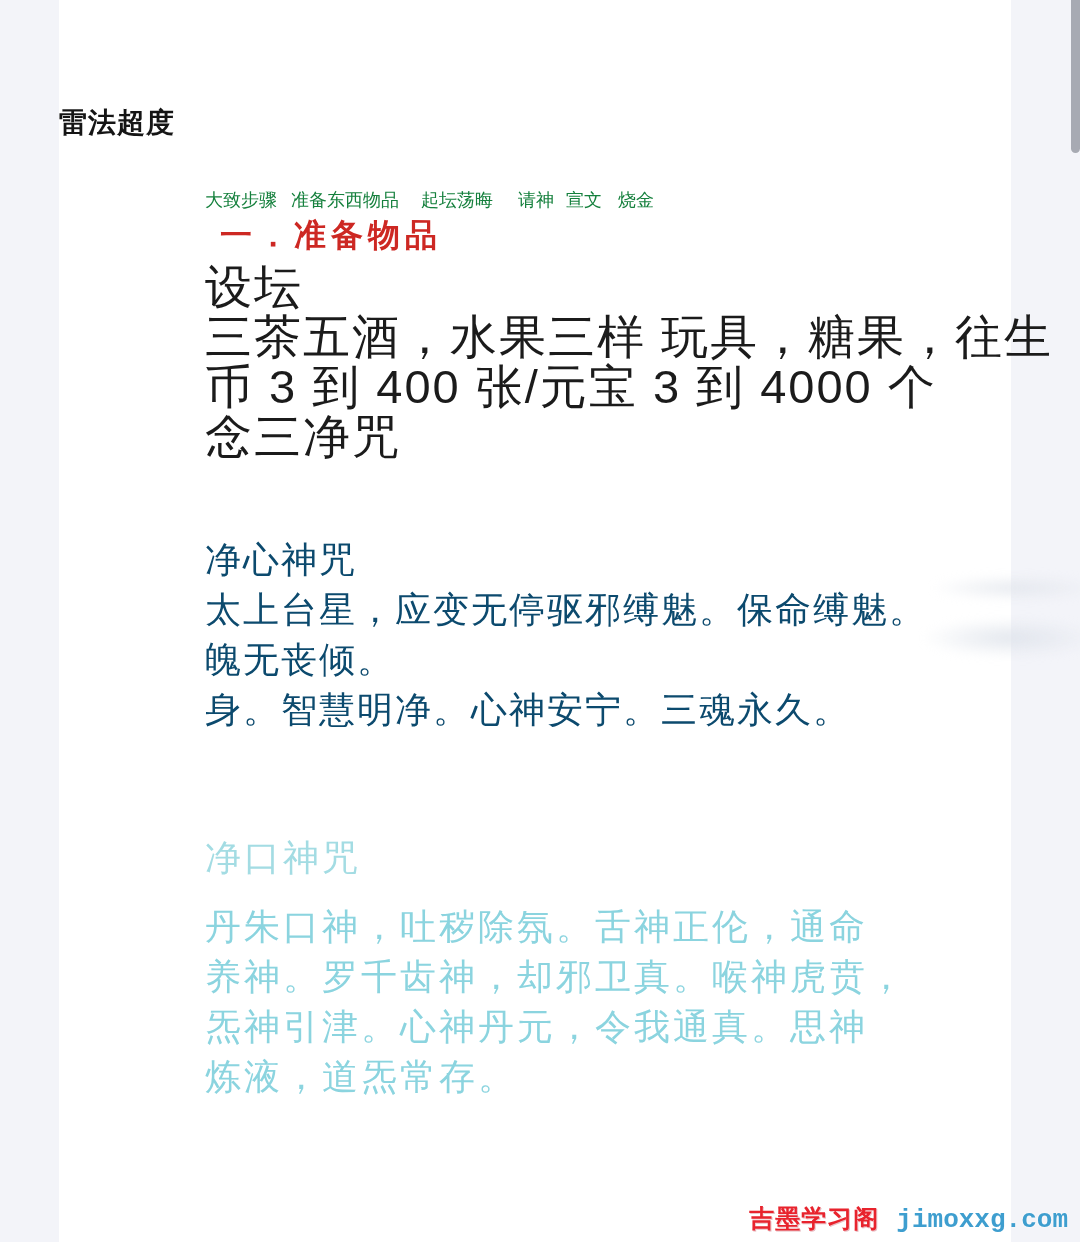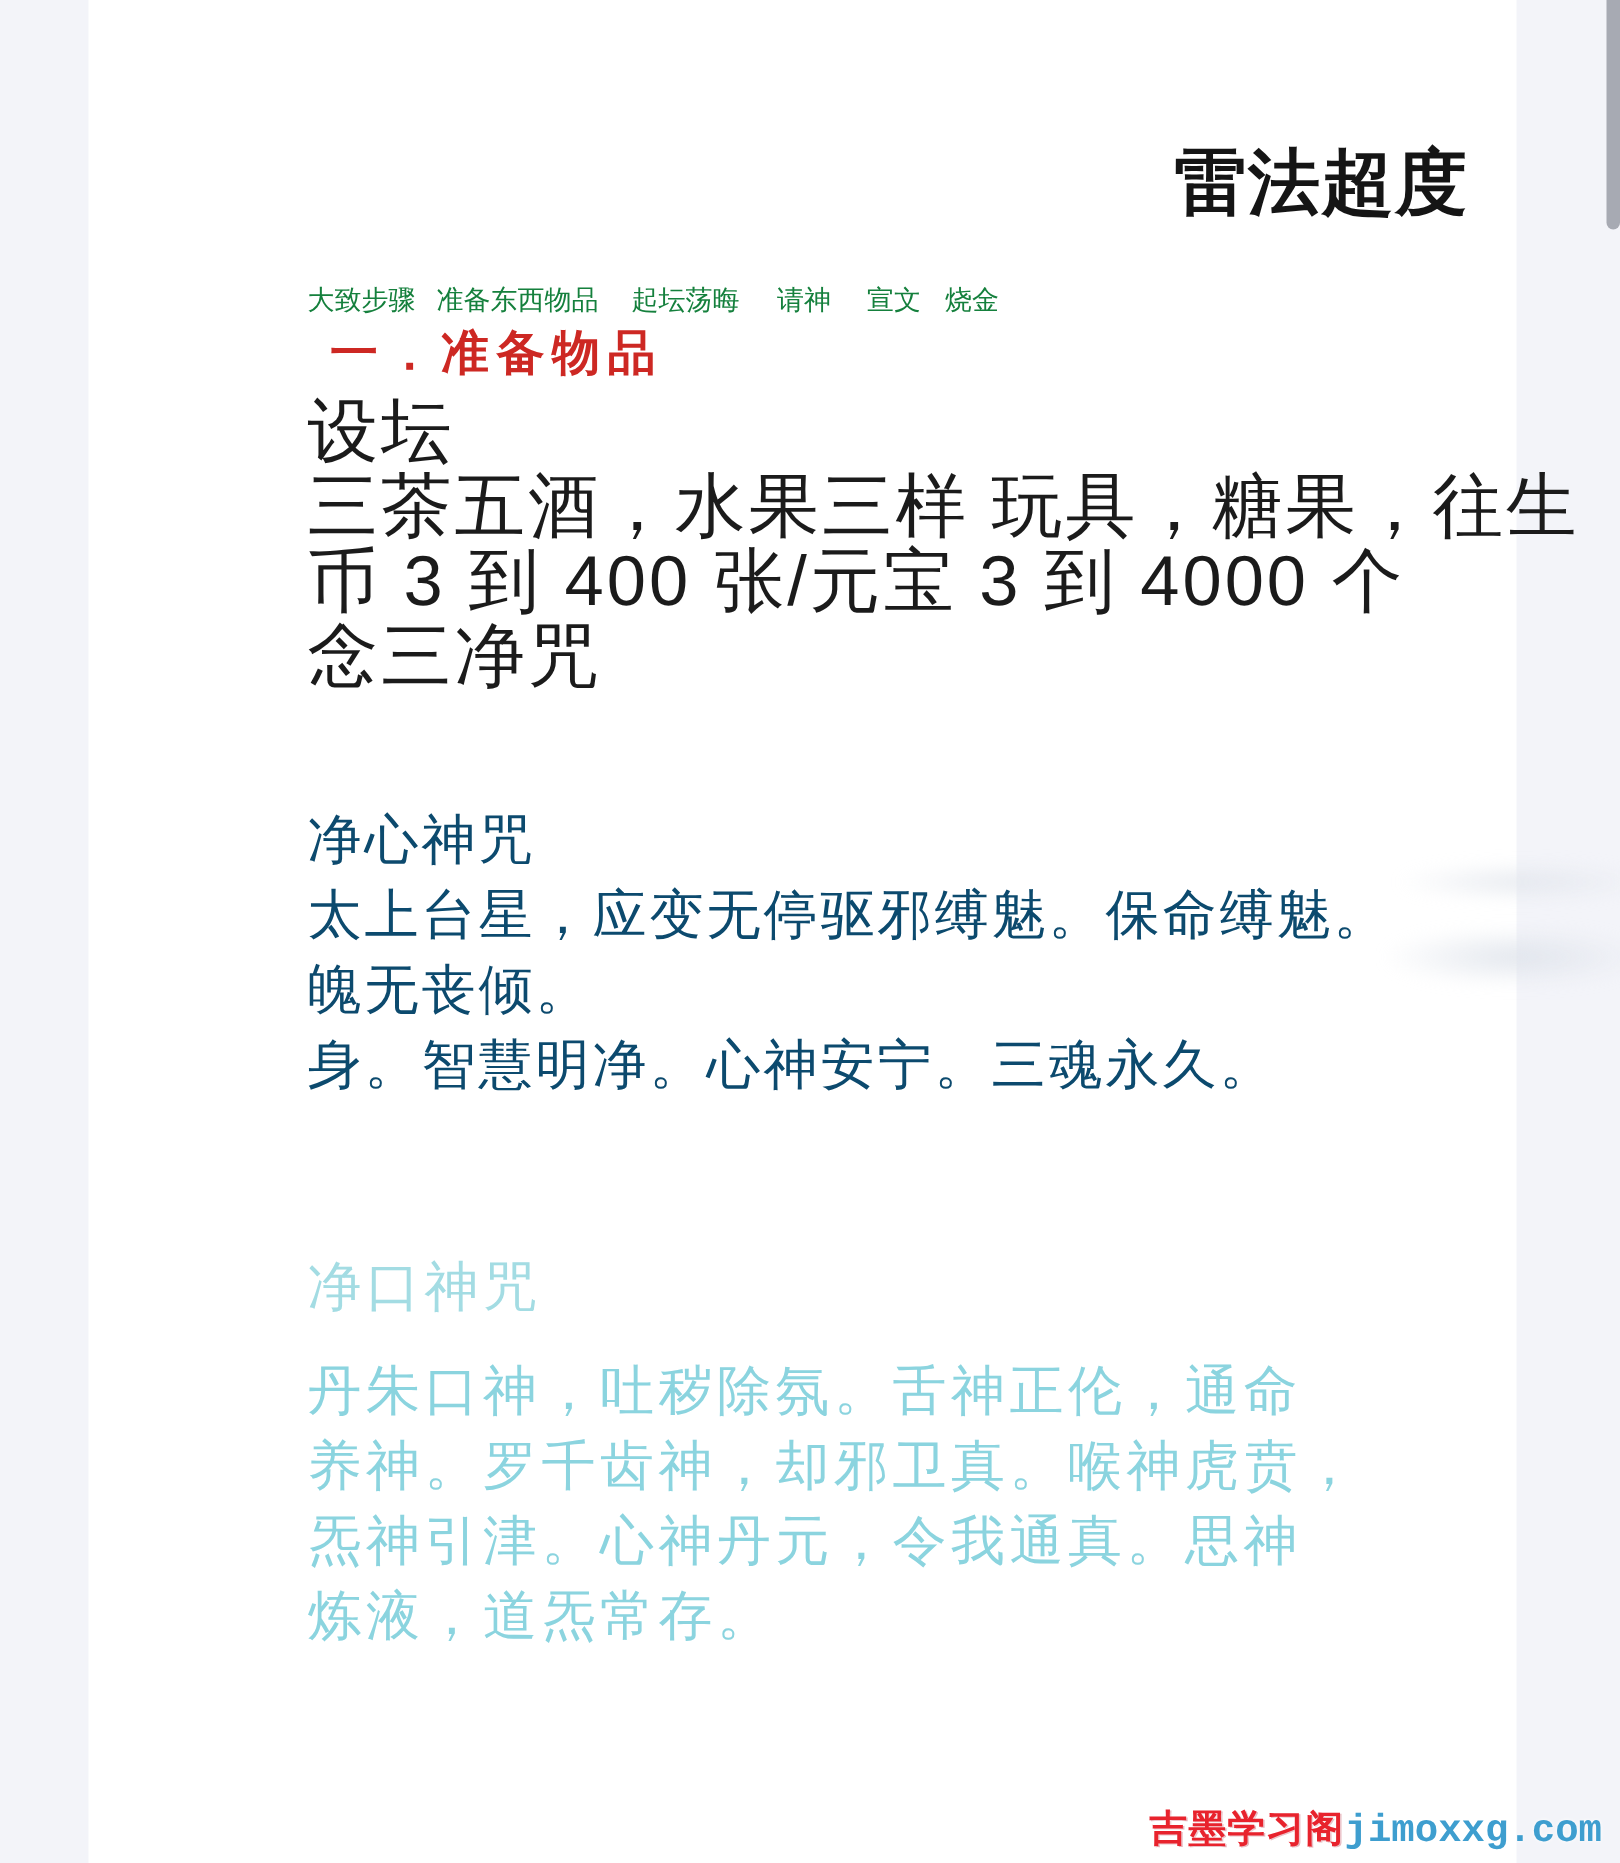--- a/index.html
+++ b/index.html
@@ -21,34 +21,34 @@
   .smudge.s1{left:930px;top:575px;width:170px;height:26px;
     background:radial-gradient(ellipse at center,rgba(223,227,234,.75),rgba(223,227,234,0) 70%);}
   .smudge.s2{left:920px;top:618px;width:180px;height:40px;
     background:radial-gradient(ellipse at center,rgba(220,225,233,.8),rgba(220,225,233,0) 70%);}
   .scrollbar-thumb{
     position:absolute;right:0;top:0;width:9px;height:153px;
     background:#a7aab3;border-radius:0 0 5px 5px;
   }
   .doc-title{
     position:absolute;left:0;top:100px;width:920px;
-    text-align:right;
-    font-size:48px;line-height:46px;font-weight:700;
+    text-align:left;
+    font-size:28px;line-height:46px;font-weight:700;
     letter-spacing:1px;color:#151515;
   }
   .nav-row{
     position:absolute;left:146px;top:190px;
     display:flex;align-items:baseline;
     font-size:18px;line-height:20px;color:#15803d;
     white-space:nowrap;
   }
   .nav-row .nav-item:nth-child(1){margin-right:14px;}
   .nav-row .nav-item:nth-child(2){margin-right:22px;}
   .nav-row .nav-item:nth-child(3){margin-right:25px;}
-  .nav-row .nav-item:nth-child(4){margin-right:24px;}
+  .nav-row .nav-item:nth-child(4){margin-right:12px;}
   .nav-row .nav-item:nth-child(5){margin-right:16px;}
   .section-heading{
     position:absolute;left:161px;top:218px;
     font-size:32px;line-height:34px;
     letter-spacing:5px;
     color:#cd2823;font-weight:600;
     white-space:nowrap;
   }
   .body-block{
     position:absolute;left:146px;top:262px;
@@ -65,21 +65,21 @@
     font-size:36px;line-height:44px;letter-spacing:3px;
     color:#a3dce3;white-space:nowrap;
   }
   .chant-teal{
     position:absolute;left:146px;top:902px;
     font-size:36px;line-height:50px;letter-spacing:3px;
     color:#8bd4df;white-space:nowrap;
   }
   .watermark{
     position:absolute;right:12px;top:1202px;
-    display:flex;align-items:baseline;gap:0;
+    display:flex;align-items:baseline;gap:17px;
     white-space:nowrap;
   }
   .wm-name{
     font-size:25px;font-weight:800;letter-spacing:1px;
     color:#e8232d;
     text-shadow:0 0 3px rgba(255,255,255,.95),1px 1px 0 rgba(170,0,25,.35);
   }
   .wm-url{
     font-family:Liberation Mono, monospace;
     font-size:26px;font-weight:700;

